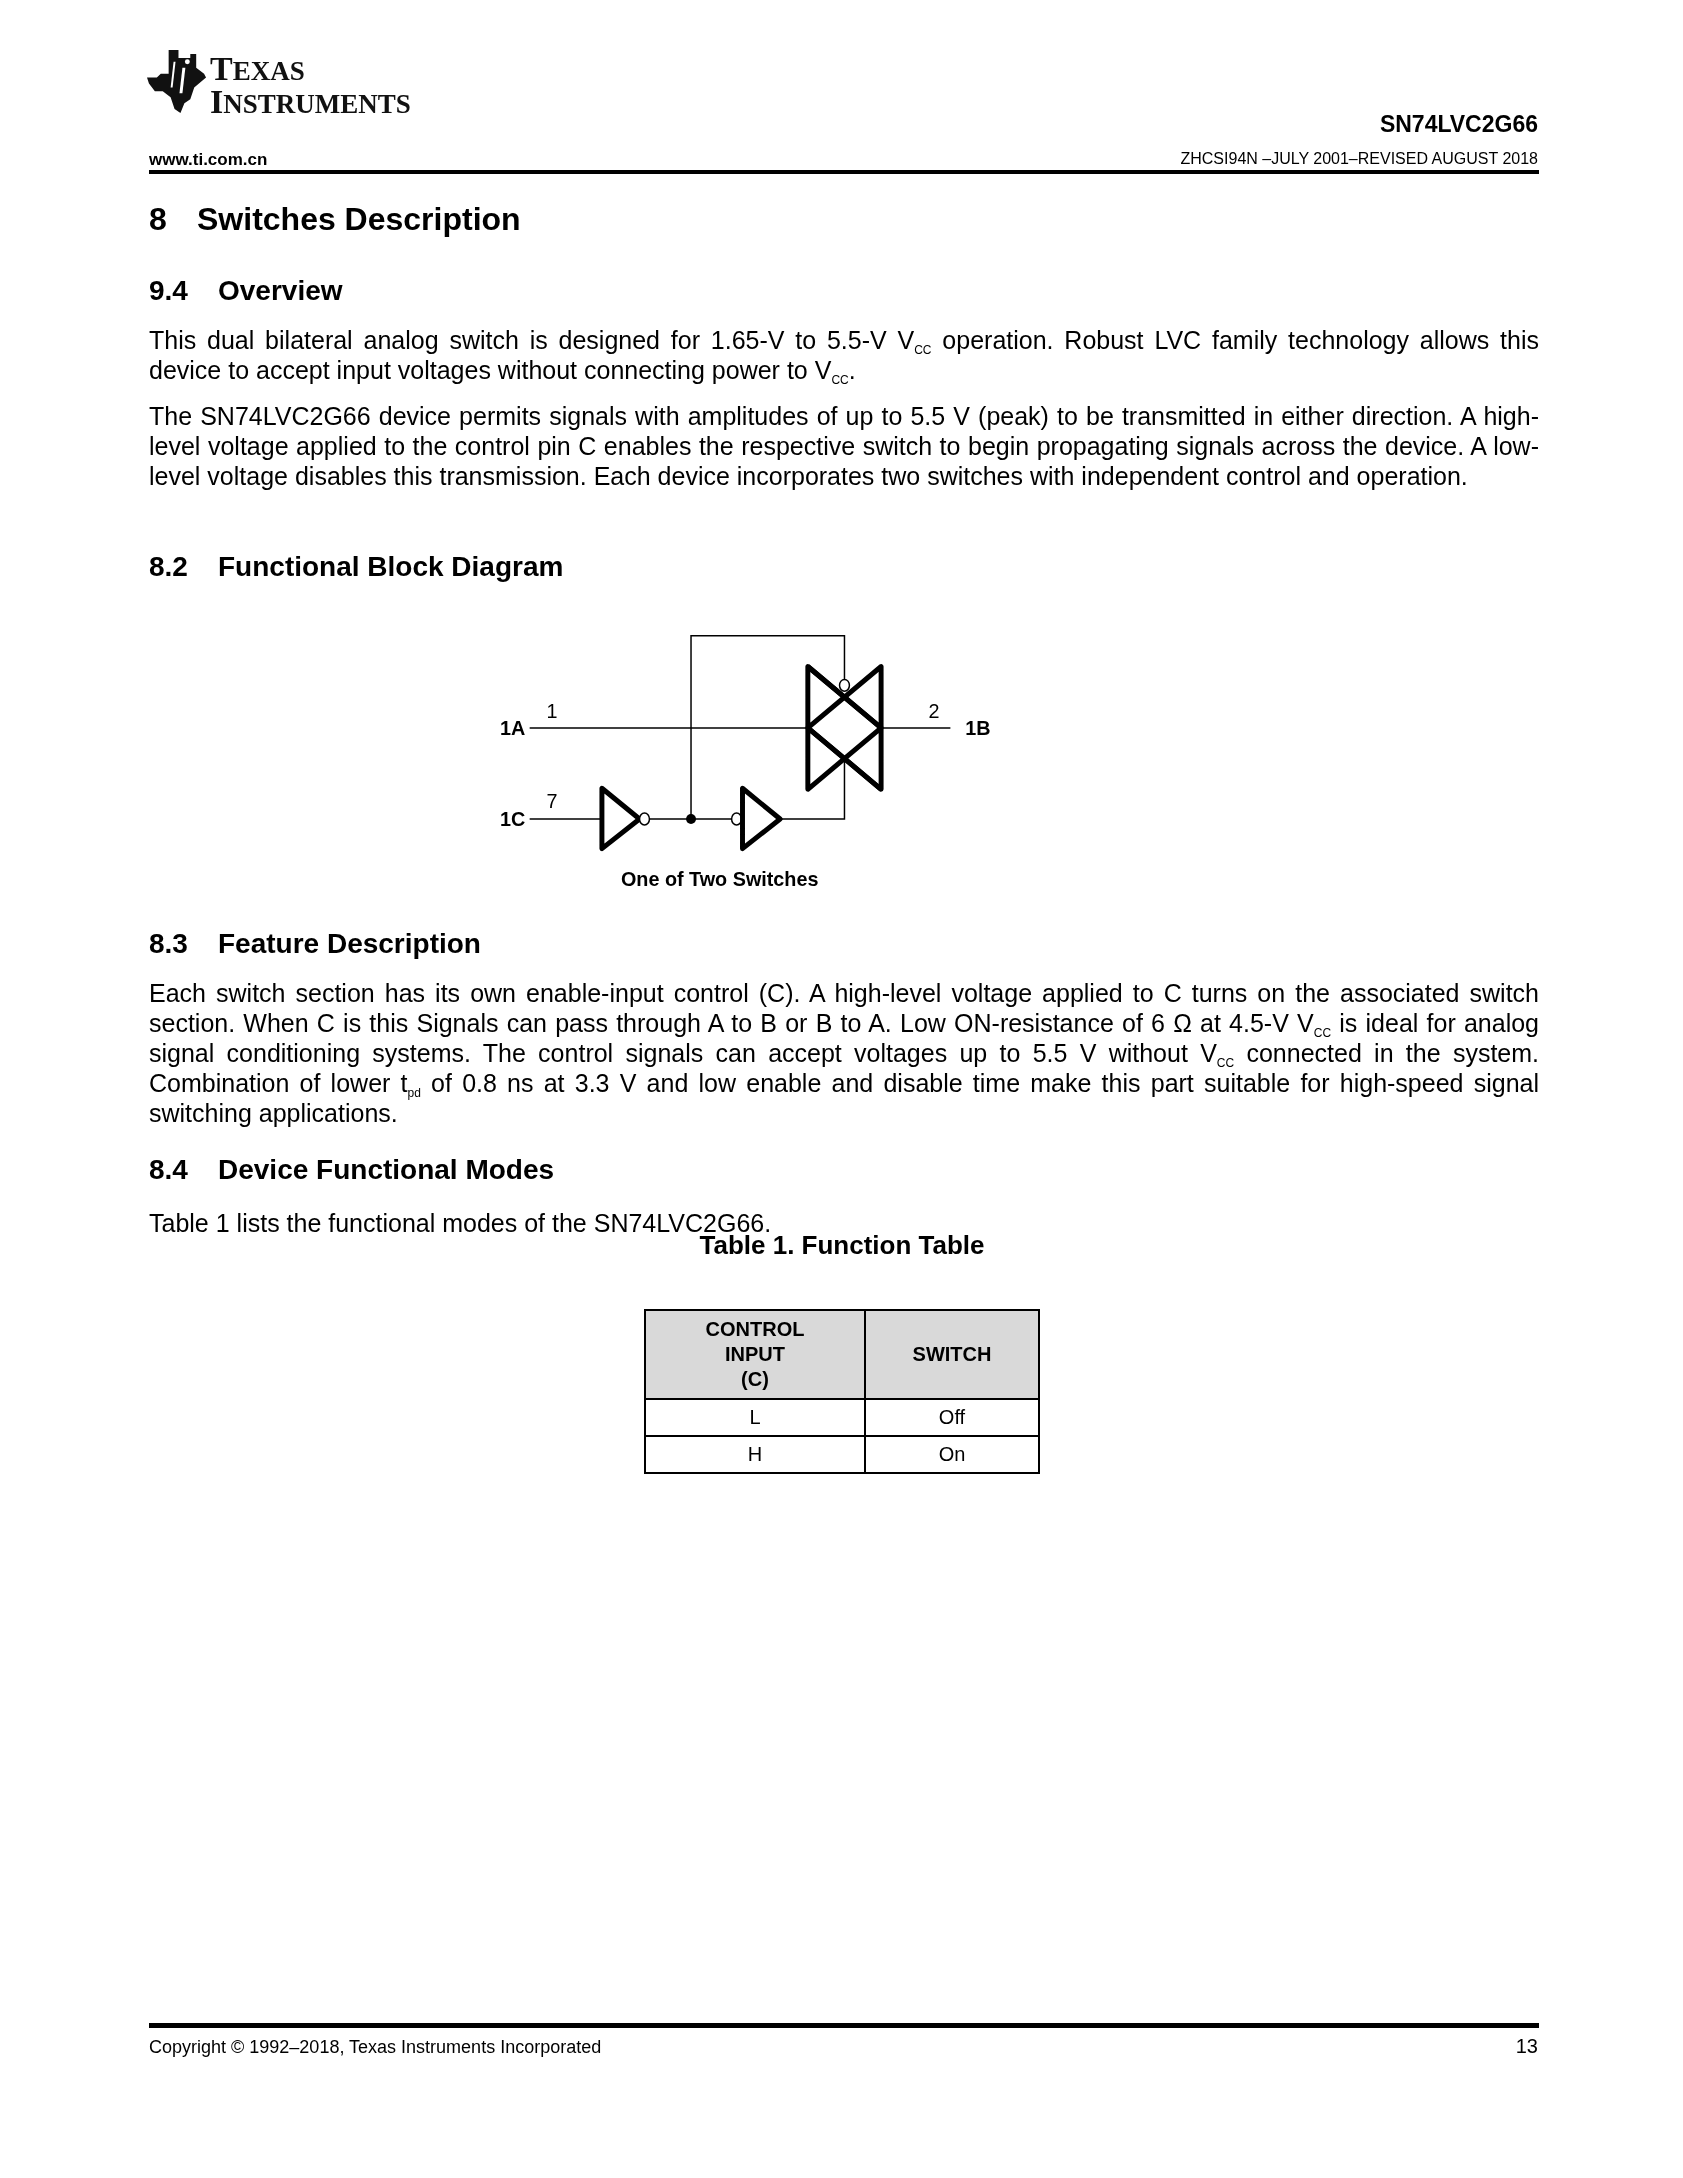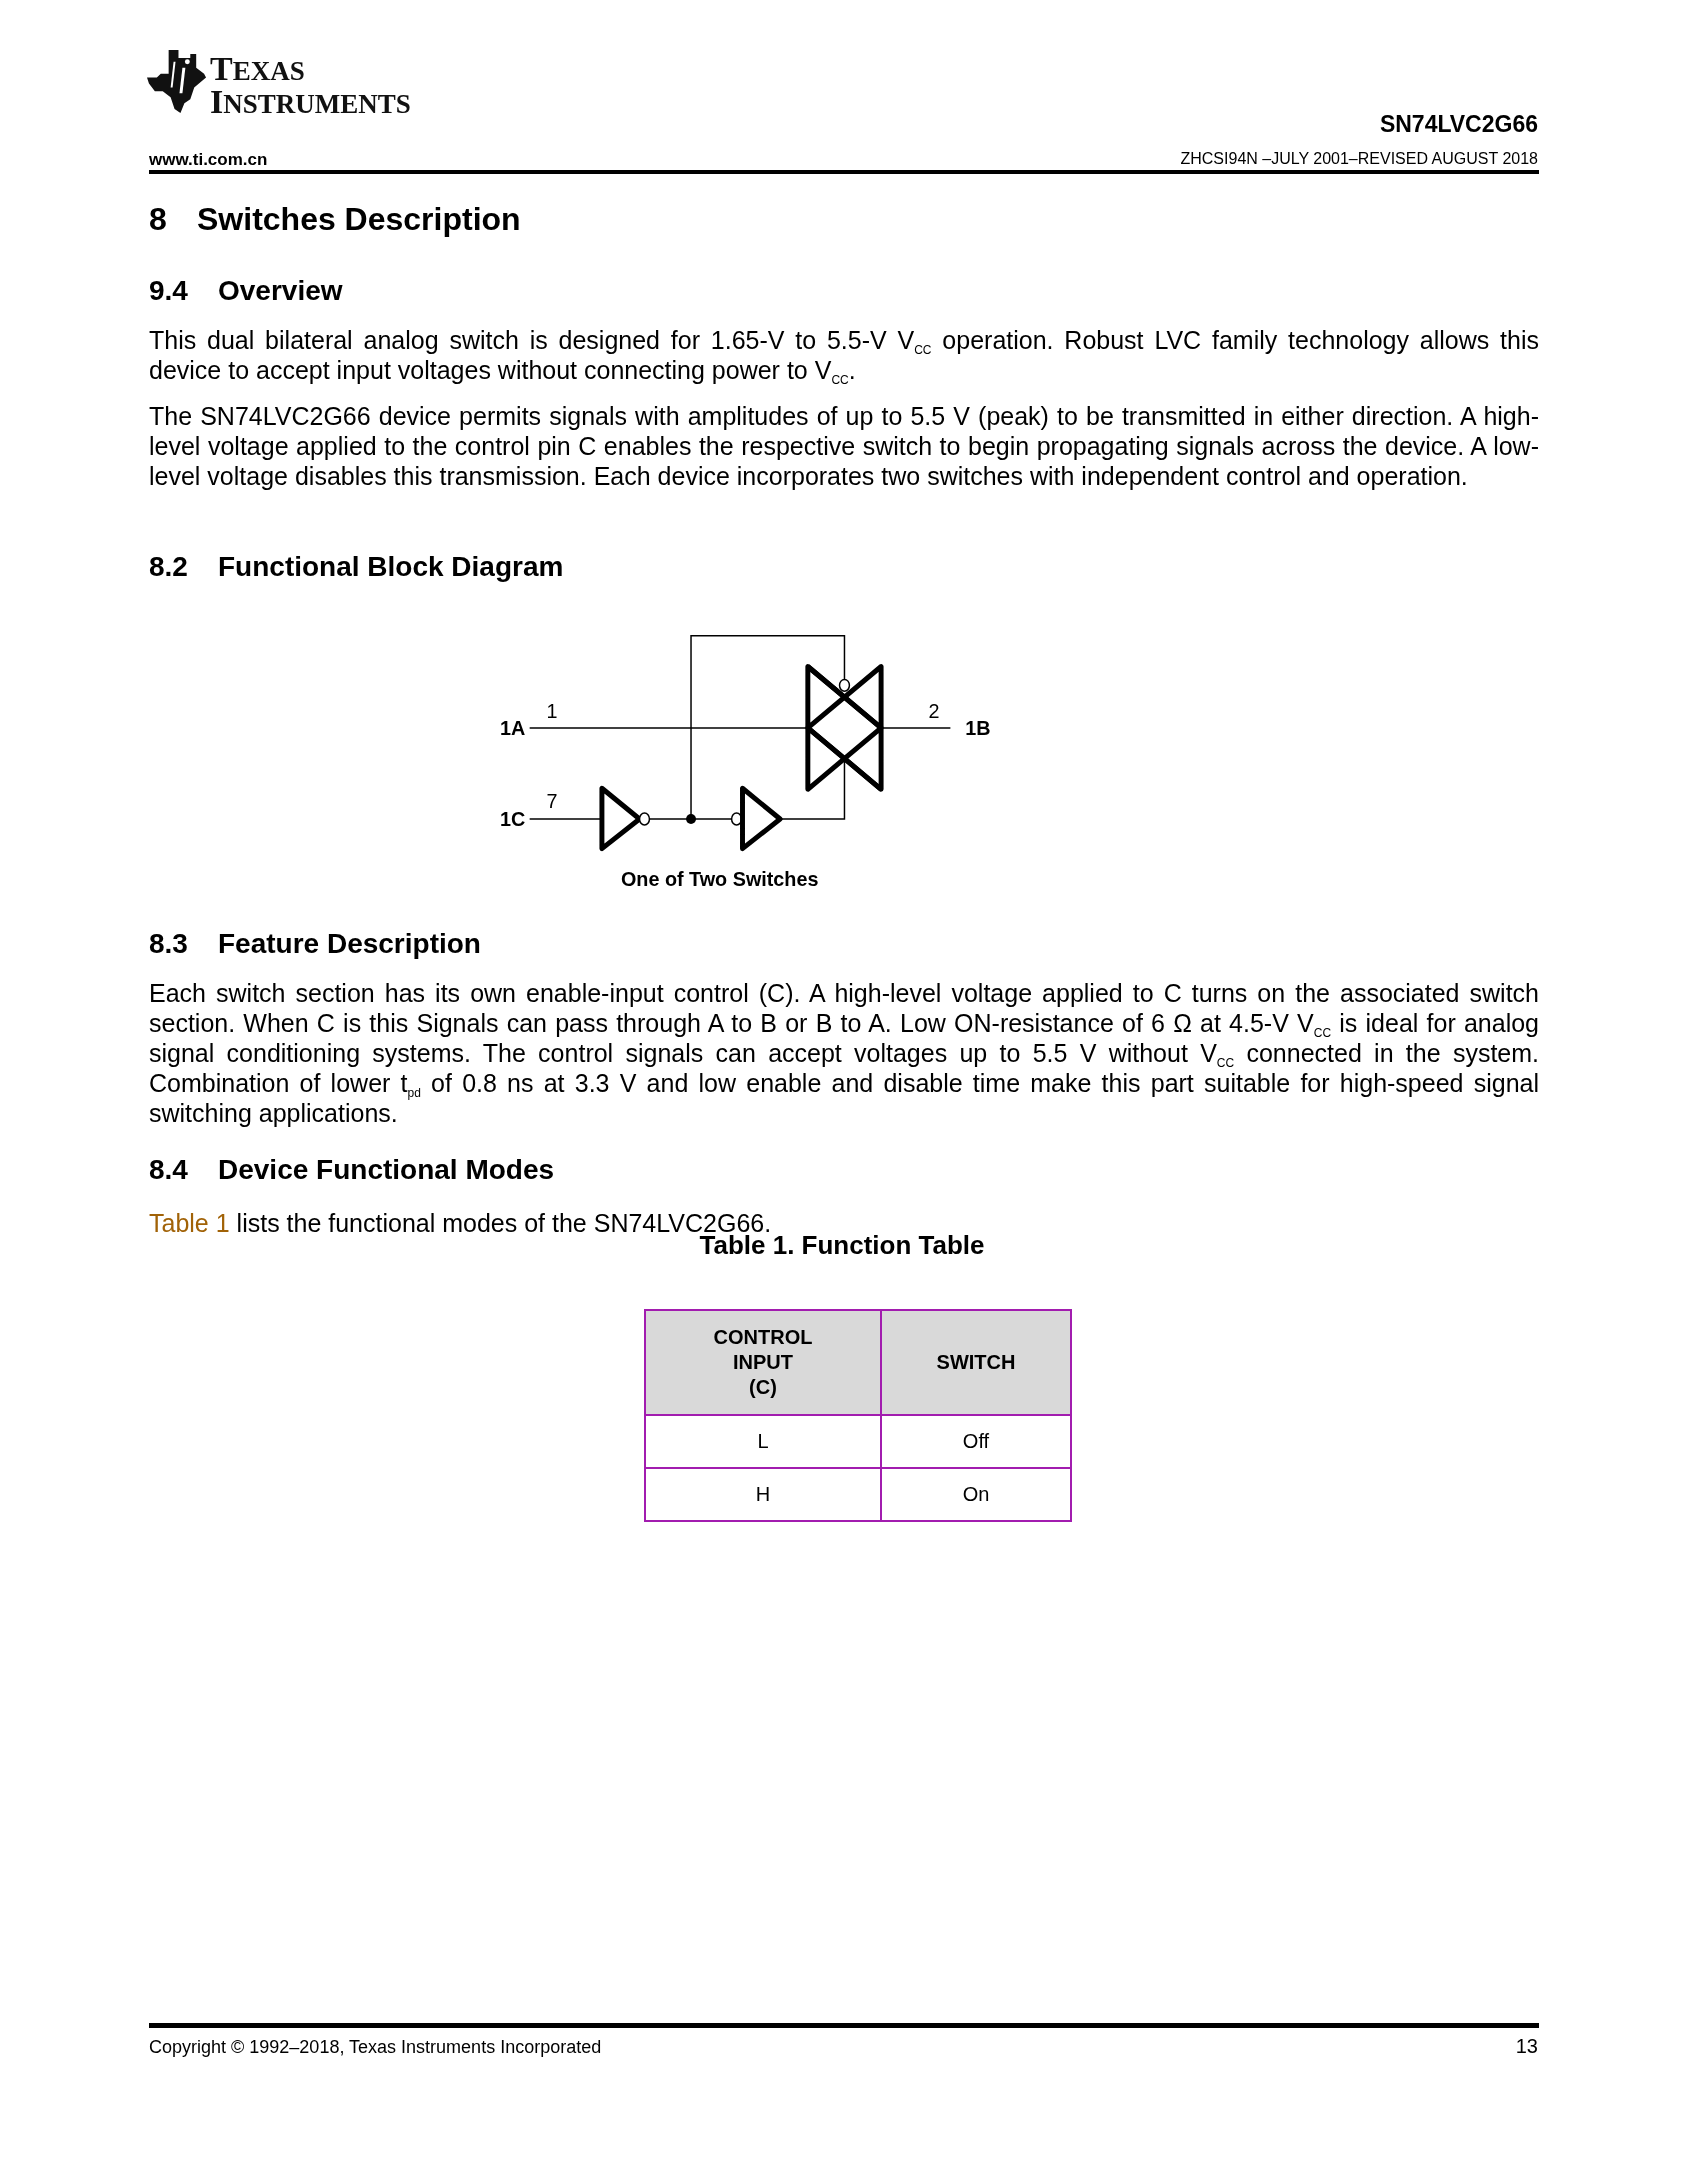--- a/index.html
+++ b/index.html
@@ -13,24 +13,24 @@
   .site { left: 149px; top: 150px; font-size: 17px; font-weight: bold; }
   .docnum { right: 145px; top: 111px; font-size: 23px; font-weight: bold; }
   .docrev { right: 145px; top: 150px; font-size: 16px; }
   .rule-top { left: 149px; top: 170px; width: 1390px; height: 4px; background: #000; }
   .h1 { left: 149px; top: 201px; font-size: 32px; font-weight: bold; }
   .h2 { left: 149px; font-size: 28px; font-weight: bold; }
   .num { display: inline-block; width: 69px; }
   .h1 .num { width: 48px; }
   .para { left: 149px; width: 1390px; font-size: 25px; line-height: 30px; text-align: justify; }
   sub { font-size: 12px; vertical-align: -5px; line-height: 0; }
-  .link { color: #a16207; }
+  .link { color: #000000; }
   .table-title { left: 644px; top: 1230px; width: 396px; text-align: center; font-size: 26px; font-weight: bold; }
   table.ft { position: absolute; left: 644px; top: 1309px; border-collapse: collapse; font-size: 20px; }
-  table.ft th, table.ft td { border: 2px solid #a21caf; text-align: center; padding: 8px; }
+  table.ft th, table.ft td { border: 2px solid #000000; text-align: center; padding: 0; }
   table.ft th { background: #d9d9d9; font-weight: bold; height: 87px; line-height: 25px; }
   table.ft td { height: 35px; }
   .rule-bot { left: 149px; top: 2023px; width: 1390px; height: 5px; background: #000; }
   .copyright { left: 149px; top: 2037px; font-size: 18px; }
   .pagenum { right: 145px; top: 2035px; font-size: 20px; }
 </style>
 </head>
 <body>
 
 <div class="abs logo">

